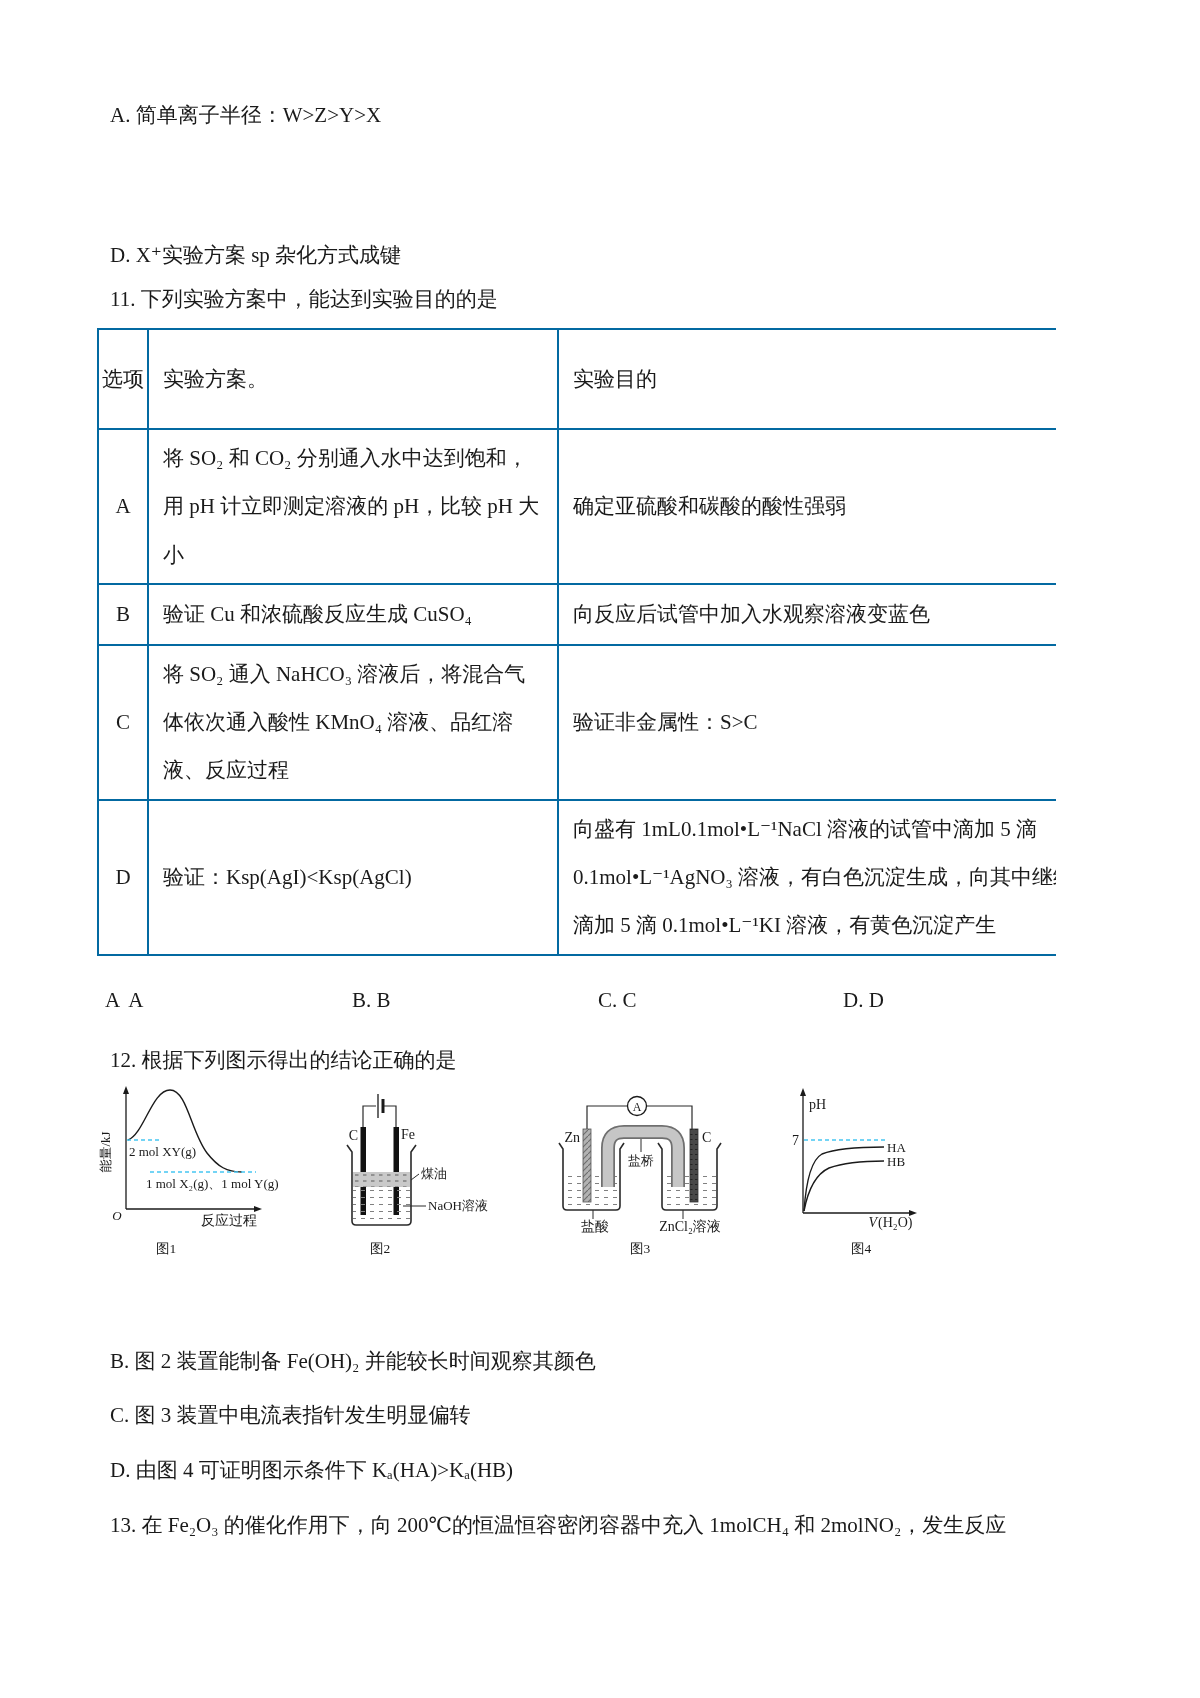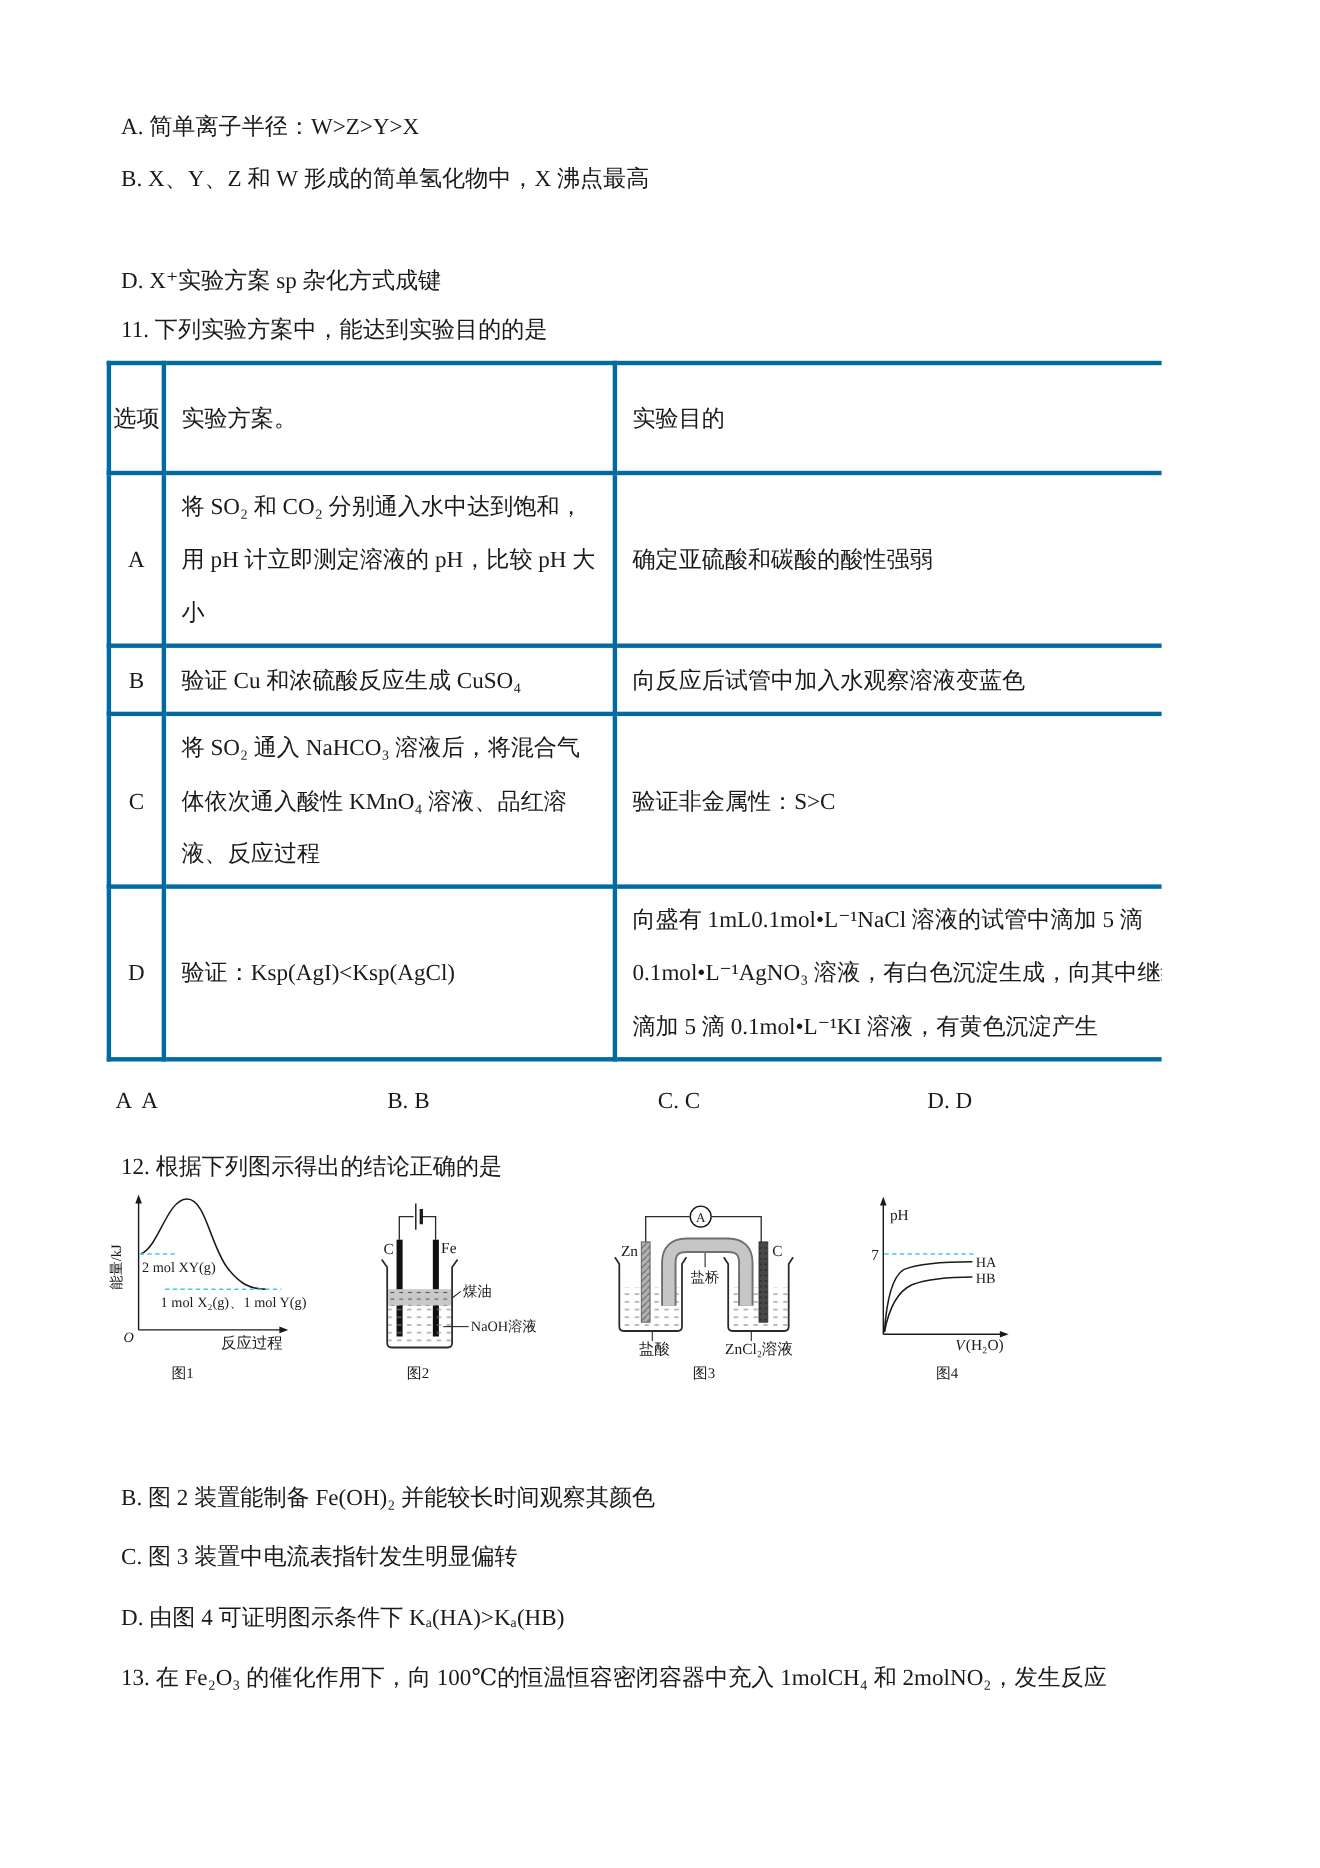--- a/index.html
+++ b/index.html
@@ -5,42 +5,41 @@
   html,body{margin:0;padding:0;background:#fff;}
   .page{
     position:relative;width:1056px;height:1698px;background:#ffffff;
     font-family:"Liberation Serif","DejaVu Serif",serif;color:#1a1a1a;overflow:hidden;
   }
   .line{position:absolute;left:110px;font-size:21px;line-height:30px;white-space:pre;}
   .q11-table{
     position:absolute;left:97px;top:328px;width:1006px;
     border-collapse:collapse;table-layout:fixed;font-size:21px;color:#1a1a1a;
   }
-  .q11-table td{border:4px solid #0369a1;vertical-align:middle;padding:4px 14px;line-height:2.3;}
+  .q11-table td{border:2px solid #0369a1;vertical-align:middle;padding:4px 14px;line-height:2.3;}
   .q11-table td.optcol{text-align:center;padding:4px 2px;word-break:break-all;line-height:2.4;}
   .r-h{height:100px}.r-a{height:120px}.r-b{height:61px}.r-c{height:130px}.r-d{height:149px}
   .ans{position:absolute;top:988px;font-size:21px;white-space:pre;}
   .figstrip{position:absolute;left:90px;top:1082px;}
   .figstrip text{fill:#1a1a1a;font-family:"Liberation Serif","DejaVu Serif",serif;}
   .ax{stroke:#1a1a1a;stroke-width:1.3;fill:none;}
   .curve{fill:none;stroke:#1a1a1a;stroke-width:1.4;}
   .dash{stroke:#45c6f2;stroke-width:1.4;stroke-dasharray:4 3;fill:none;}
   .vessel{fill:none;stroke:#2a2a2a;stroke-width:1.6;}
   .wire{fill:none;stroke:#2a2a2a;stroke-width:1.2;}
   .thin{stroke:#2a2a2a;stroke-width:1;}
   .t12{font-size:12px}.t13{font-size:13px}.t14{font-size:14px}
   .cap{font-size:13.5px}.it{font-style:italic}
 </style>
 </head>
 <body>
 
 <div class="page">
 
   <div class="line" style="top:100px">A. 简单离子半径：W&gt;Z&gt;Y&gt;X</div>
-  <div class="line" style="top:147px">B. X、Y、Z 和 W 形成的简单氢化物中，X 沸点最高</div>
   <div class="line" style="top:240px">D. X⁺实验方案 sp 杂化方式成键</div>
 
   <div class="line" style="top:284px">11. 下列实验方案中，能达到实验目的的是</div>
 
   <table class="q11-table">
     <colgroup>
         <col style="width:50px">
         <col style="width:410px">
         <col style="width:546px">
       </colgroup>
@@ -171,15 +170,15 @@
       <text class="t14 it" x="787" y="145" text-anchor="end">V</text>
       <text class="t14" x="788" y="145">(H₂O)</text>
       <text class="cap" x="771" y="171" text-anchor="middle">图4</text>
     </g>
   </svg>
 
   <div class="line" style="top:1346px">B. 图 2 装置能制备 Fe(OH)₂ 并能较长时间观察其颜色</div>
   <div class="line" style="top:1400px">C. 图 3 装置中电流表指针发生明显偏转</div>
   <div class="line" style="top:1455px">D. 由图 4 可证明图示条件下 Kₐ(HA)&gt;Kₐ(HB)</div>
 
-  <div class="line" style="top:1510px">13. 在 Fe₂O₃ 的催化作用下，向 100℃的恒温恒容密闭容器中充入 1molCH₄ 和 2molNO₂，发生反应</div>
+  <div class="line" style="top:1510px">13. 在 Fe₂O₃ 的催化作用下，向 200℃的恒温恒容密闭容器中充入 1molCH₄ 和 2molNO₂，发生反应</div>
 
 </div>
 
 </body></html>

